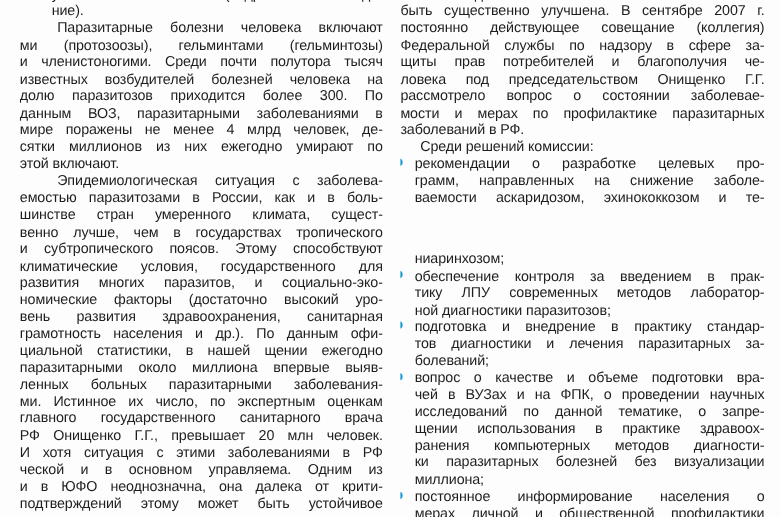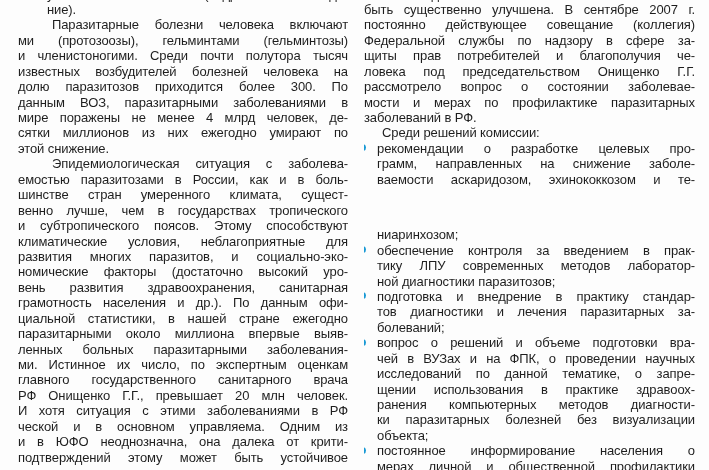--- a/index.html
+++ b/index.html
@@ -51,32 +51,32 @@
       <div class="line j" style="padding-left: 29px;"><span>у человека и животных (подробнее см. Введе-</span></div>
       <div class="line" style="padding-left: 29px;"><span>ние).</span></div>
       <div class="line j" style="padding-left: 34px;"><span>Паразитарные болезни человека включают</span></div>
       <div class="line j"><span>ми (протозоозы), гельминтами (гельминтозы)</span></div>
       <div class="line j"><span>и членистоногими. Среди почти полутора тысяч</span></div>
       <div class="line j"><span>известных возбудителей болезней человека на</span></div>
       <div class="line j"><span>долю паразитозов приходится более 300. По</span></div>
       <div class="line j"><span>данным ВОЗ, паразитарными заболеваниями в</span></div>
       <div class="line j"><span>мире поражены не менее 4 млрд человек, де-</span></div>
       <div class="line j"><span>сятки миллионов из них ежегодно умирают по</span></div>
-      <div class="line"><span>этой снижение.</span></div>
+      <div class="line"><span>этой включают.</span></div>
       <div class="line j" style="padding-left: 34px;"><span>Эпидемиологическая ситуация с заболева-</span></div>
       <div class="line j"><span>емостью паразитозами в России, как и в боль-</span></div>
       <div class="line j"><span>шинстве стран умеренного климата, сущест-</span></div>
       <div class="line j"><span>венно лучше, чем в государствах тропического</span></div>
       <div class="line j"><span>и субтропического поясов. Этому способствуют</span></div>
-      <div class="line j"><span>климатические условия, неблагоприятные для</span></div>
+      <div class="line j"><span>климатические условия, государственного для</span></div>
       <div class="line j"><span>развития многих паразитов, и социально-эко-</span></div>
       <div class="line j"><span>номические факторы (достаточно высокий уро-</span></div>
       <div class="line j"><span>вень развития здравоохранения, санитарная</span></div>
       <div class="line j"><span>грамотность населения и др.). По данным офи-</span></div>
-      <div class="line j"><span>циальной статистики, в нашей стране ежегодно</span></div>
+      <div class="line j"><span>циальной статистики, в нашей щении ежегодно</span></div>
       <div class="line j"><span>паразитарными около миллиона впервые выяв-</span></div>
       <div class="line j"><span>ленных больных паразитарными заболевания-</span></div>
       <div class="line j"><span>ми. Истинное их число, по экспертным оценкам</span></div>
       <div class="line j"><span>главного государственного санитарного врача</span></div>
       <div class="line j"><span>РФ Онищенко Г.Г., превышает 20 млн человек.</span></div>
       <div class="line j"><span>И хотя ситуация с этими заболеваниями в РФ</span></div>
       <div class="line j"><span>ческой и в основном управляема. Одним из</span></div>
       <div class="line j"><span>и в ЮФО неоднозначна, она далека от крити-</span></div>
       <div class="line j"><span>подтверждений этому может быть устойчивое</span></div>
     </div>
@@ -94,26 +94,26 @@
       <div class="line j" style="padding-left: 13px;"><span class="dot"></span><span>рекомендации о разработке целевых про-</span></div>
       <div class="line j" style="padding-left: 13px;"><span>грамм, направленных на снижение заболе-</span></div>
       <div class="line j" style="padding-left: 13px;"><span>ваемости аскаридозом, эхинококкозом и те-</span></div>
       <div class="line" style="padding-left: 13px; margin-top: 40px;"><span>ниаринхозом;</span></div>
       <div class="line j" style="padding-left: 13px;"><span class="dot"></span><span>обеспечение контроля за введением в прак-</span></div>
       <div class="line j" style="padding-left: 13px;"><span>тику ЛПУ современных методов лаборатор-</span></div>
       <div class="line" style="padding-left: 13px;"><span>ной диагностики паразитозов;</span></div>
       <div class="line j" style="padding-left: 13px;"><span class="dot"></span><span>подготовка и внедрение в практику стандар-</span></div>
       <div class="line j" style="padding-left: 13px;"><span>тов диагностики и лечения паразитарных за-</span></div>
       <div class="line" style="padding-left: 13px;"><span>болеваний;</span></div>
-      <div class="line j" style="padding-left: 13px;"><span class="dot"></span><span>вопрос о решений и объеме подготовки вра-</span></div>
+      <div class="line j" style="padding-left: 13px;"><span class="dot"></span><span>вопрос о качестве и объеме подготовки вра-</span></div>
       <div class="line j" style="padding-left: 13px;"><span>чей в ВУЗах и на ФПК, о проведении научных</span></div>
       <div class="line j" style="padding-left: 13px;"><span>исследований по данной тематике, о запре-</span></div>
       <div class="line j" style="padding-left: 13px;"><span>щении использования в практике здравоох-</span></div>
       <div class="line j" style="padding-left: 13px;"><span>ранения компьютерных методов диагности-</span></div>
       <div class="line j" style="padding-left: 13px;"><span>ки паразитарных болезней без визуализации</span></div>
-      <div class="line" style="padding-left: 13px;"><span>объекта;</span></div>
+      <div class="line" style="padding-left: 13px;"><span>миллиона;</span></div>
       <div class="line j" style="padding-left: 13px;"><span class="dot"></span><span>постоянное информирование населения о</span></div>
       <div class="line j" style="padding-left: 13px;"><span>мерах личной и общественной профилактики</span></div>
       <div class="line" style="padding-left: 13px;"><span>паразитарных заболеваний.</span></div>
       <div class="line j" style="padding-left: 16px;"><span>Сложные жизненные циклы, половой путь</span></div>
       <div class="line j"><span>развития возбудителей паразитарных болезней</span></div>
     </div>
 </div>
 
 </body></html>

